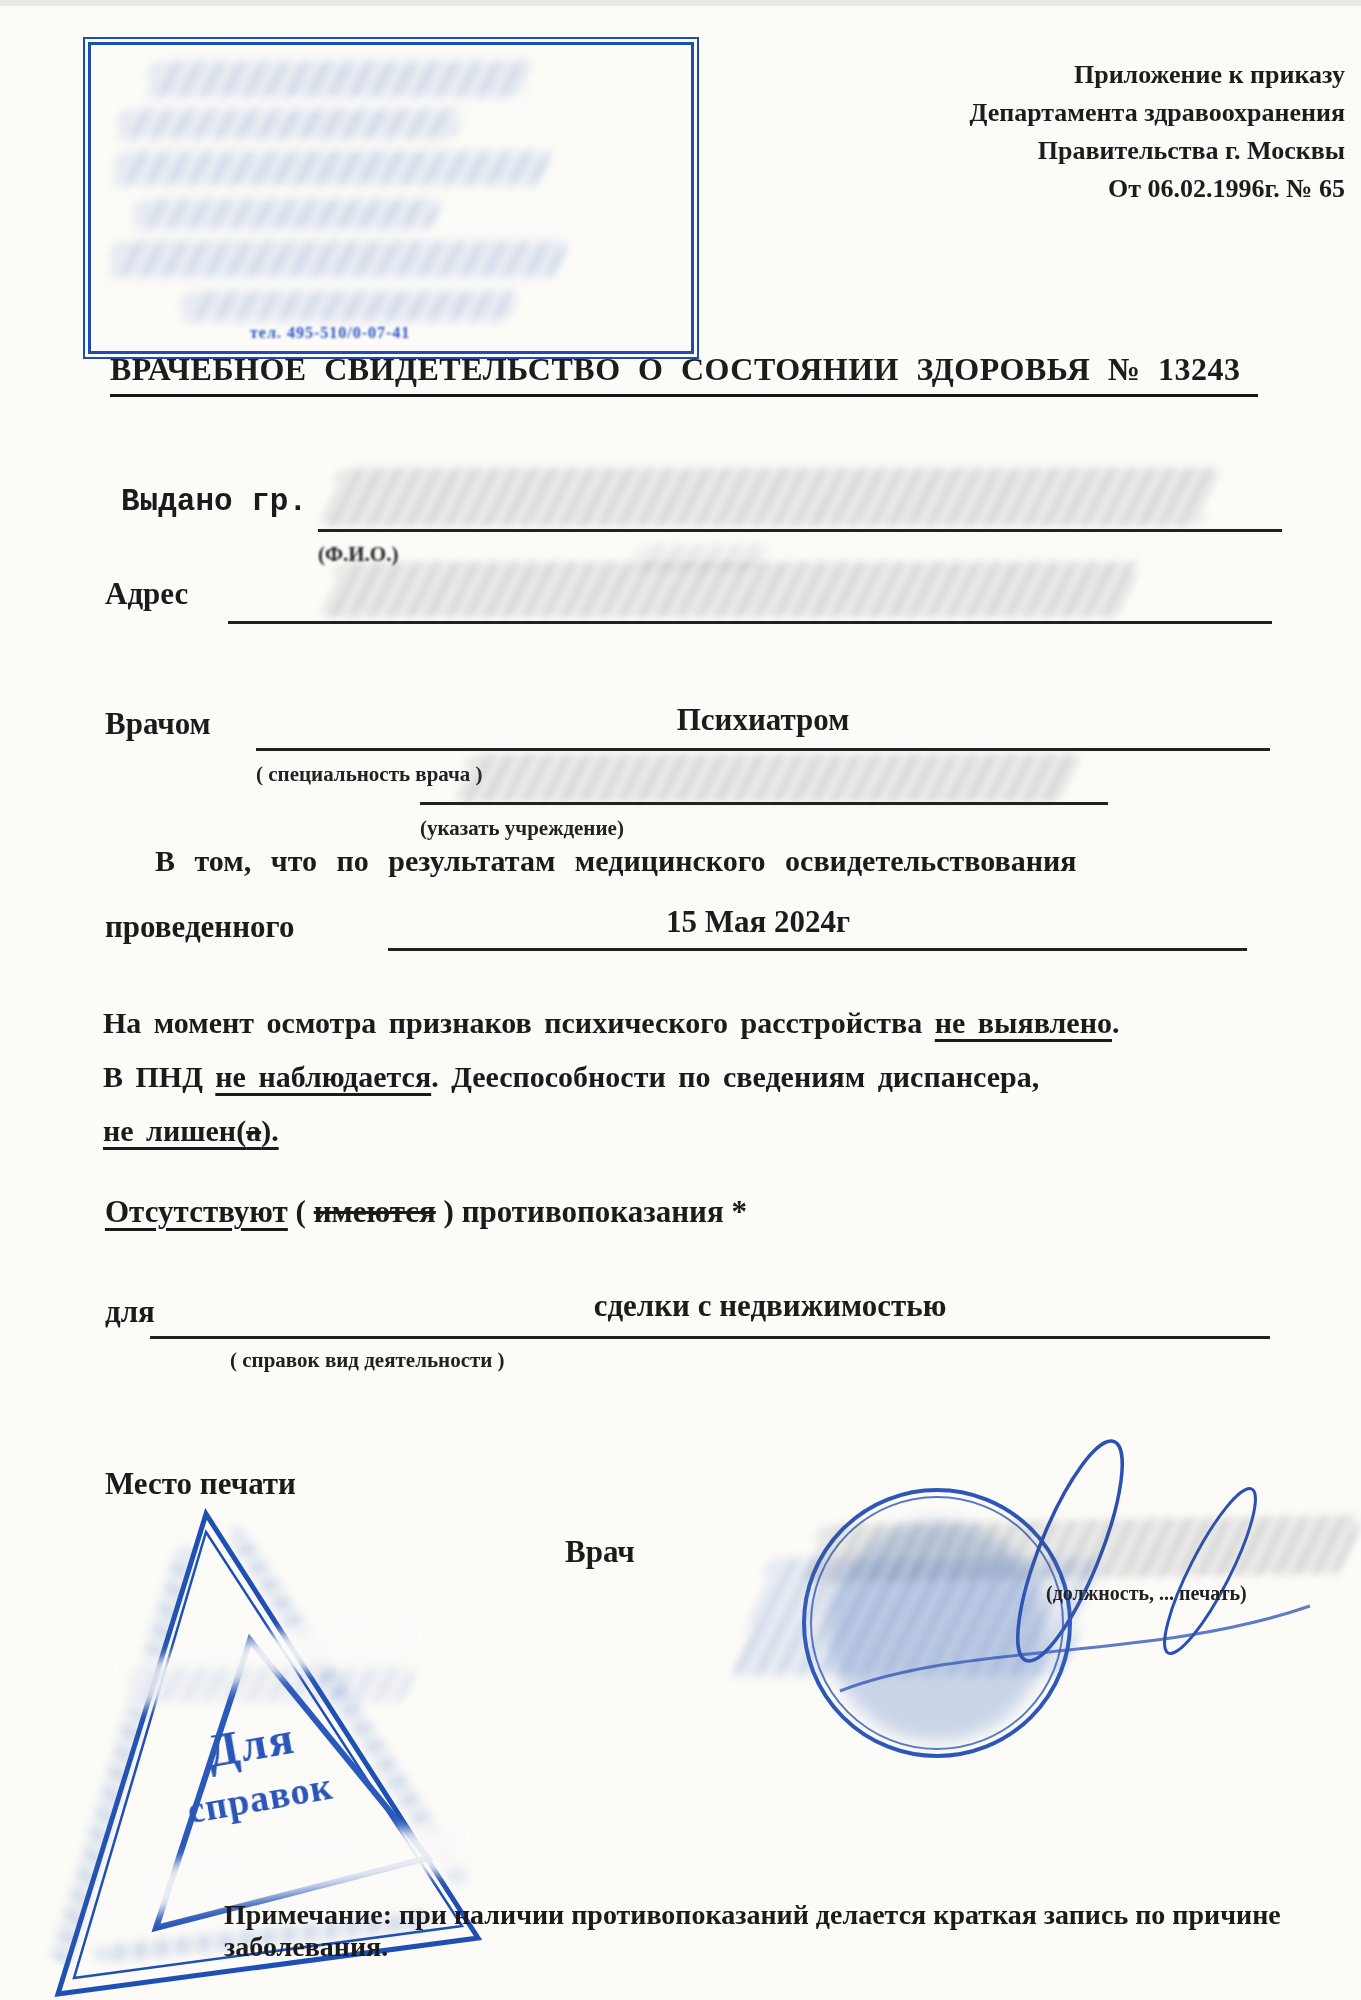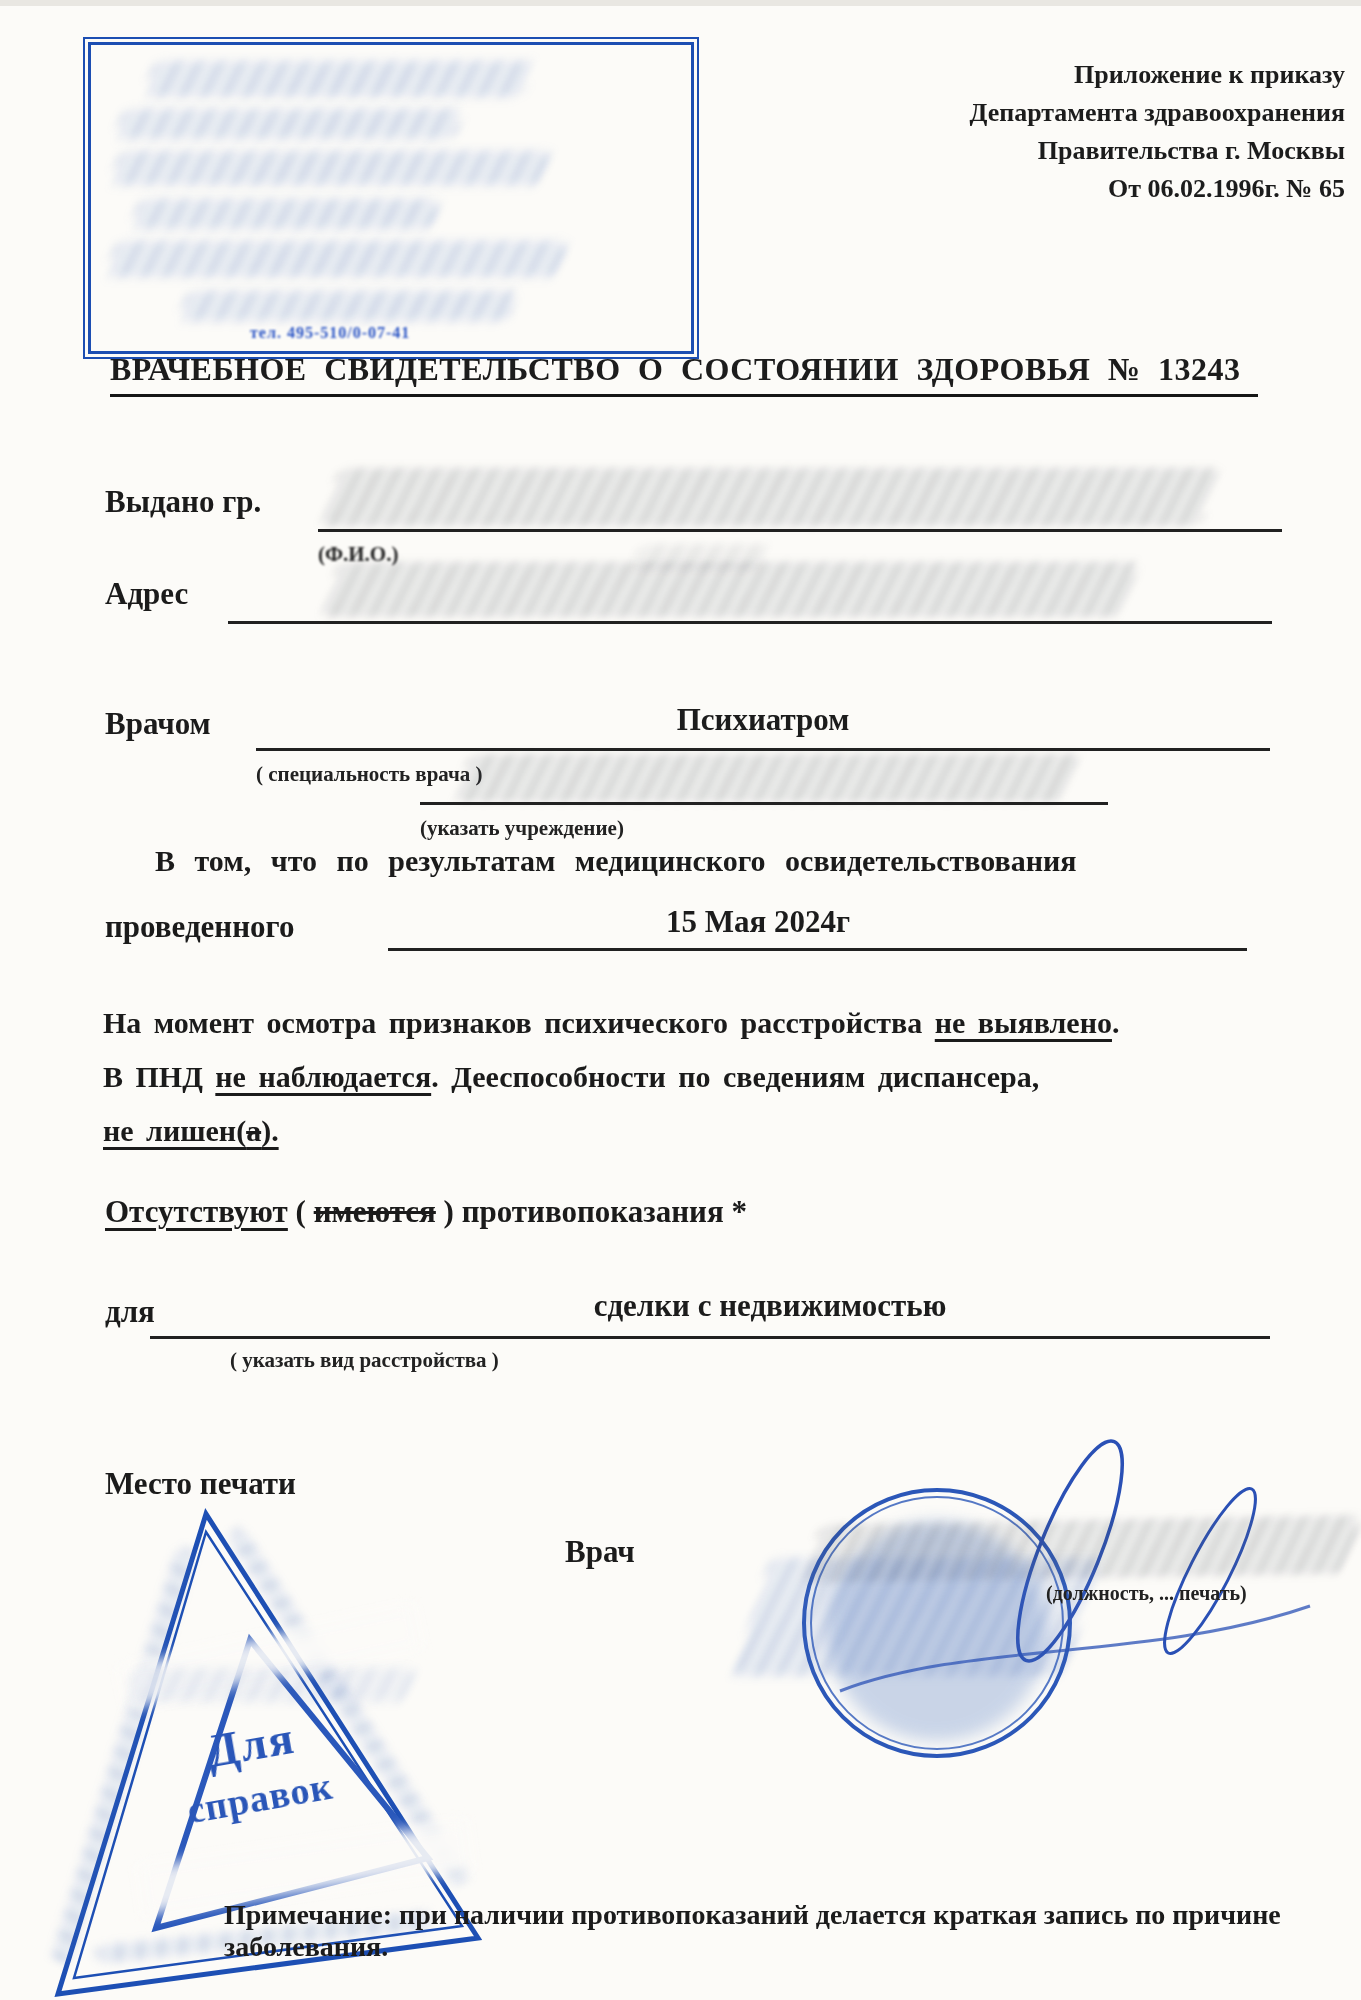--- a/index.html
+++ b/index.html
@@ -77,21 +77,21 @@
 
   <div class="abs hdr-right">
     <div>Приложение к приказу</div>
     <div>Департамента здравоохранения</div>
     <div>Правительства г. Москвы</div>
     <div>От 06.02.1996г. № 65</div>
   </div>
 
   <div id="doc-title" class="abs">ВРАЧЕБНОЕ СВИДЕТЕЛЬСТВО О СОСТОЯНИИ ЗДОРОВЬЯ № 13243</div>
 
-  <div class="abs lab f31" style="left:105px;top:478px;">Выдано гр.</div>
+  <div class="abs lab f31" style="left:121px;top:478px;font-family:Liberation Mono, monospace;">Выдано гр.</div>
   <div class="abs scrib" style="left:330px;top:462px;width:880px;height:58px;"></div>
   <div class="abs rule" style="left:318px;top:523px;width:964px;"></div>
   <div class="abs cap blur1" style="left:318px;top:536px;width:770px;">(Ф.И.О.)</div>
   <div class="abs scrib" style="left:635px;top:538px;width:130px;height:26px;opacity:.55;"></div>
 
   <div class="abs lab f31" style="left:105px;top:570px;">Адрес</div>
   <div class="abs scrib" style="left:330px;top:556px;width:800px;height:55px;"></div>
   <div class="abs rule" style="left:228px;top:615px;width:1044px;"></div>
 
   <div class="abs lab f31" style="left:105px;top:700px;">Врачом</div>
@@ -115,21 +115,21 @@
     <div><span class="u">не лишен(</span><span class="ust">а</span><span class="u">).</span></div>
   </div>
 
   <div class="abs lab f31" style="left:105px;top:1188px;white-space:nowrap;">
     <span class="u">Отсутствуют</span><span> ( </span><span class="st">имеются</span><span> ) </span><span>противопоказания *</span>
   </div>
 
   <div class="abs lab f31" style="left:105px;top:1288px;">для</div>
   <div class="abs ctr bold f31" style="left:210px;top:1282px;width:1120px;">сделки с недвижимостью</div>
   <div class="abs rule" style="left:150px;top:1330px;width:1120px;"></div>
-  <div class="abs cap" style="left:230px;top:1342px;width:1110px;">( указать вид расстройства )</div>
+  <div class="abs cap" style="left:230px;top:1342px;width:1110px;">( справок вид деятельности )</div>
 
   <div class="abs lab f29" style="left:105px;top:1460px;">Место печати</div>
   <div class="abs lab f29" style="left:565px;top:1528px;">Врач</div>
 
   <svg class="abs" style="left:730px;top:1385px;" width="640" height="430" viewBox="0 0 640 430">
     <defs>
         <filter id="bl">
           <feGaussianBlur stdDeviation="8"></feGaussianBlur>
         </filter>
       </defs>

